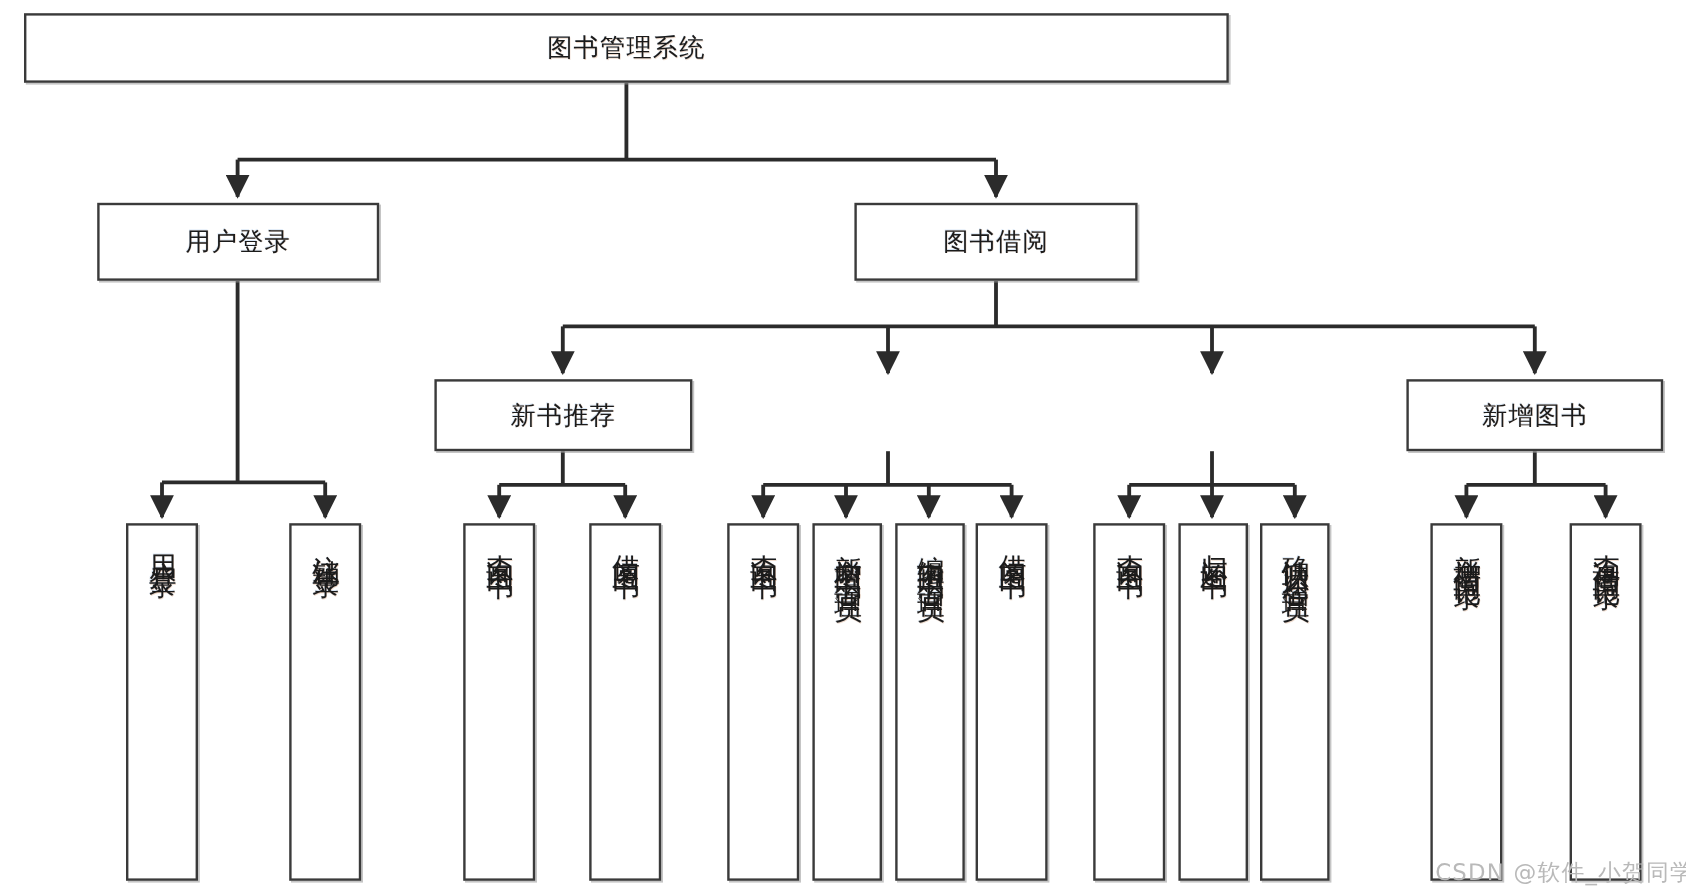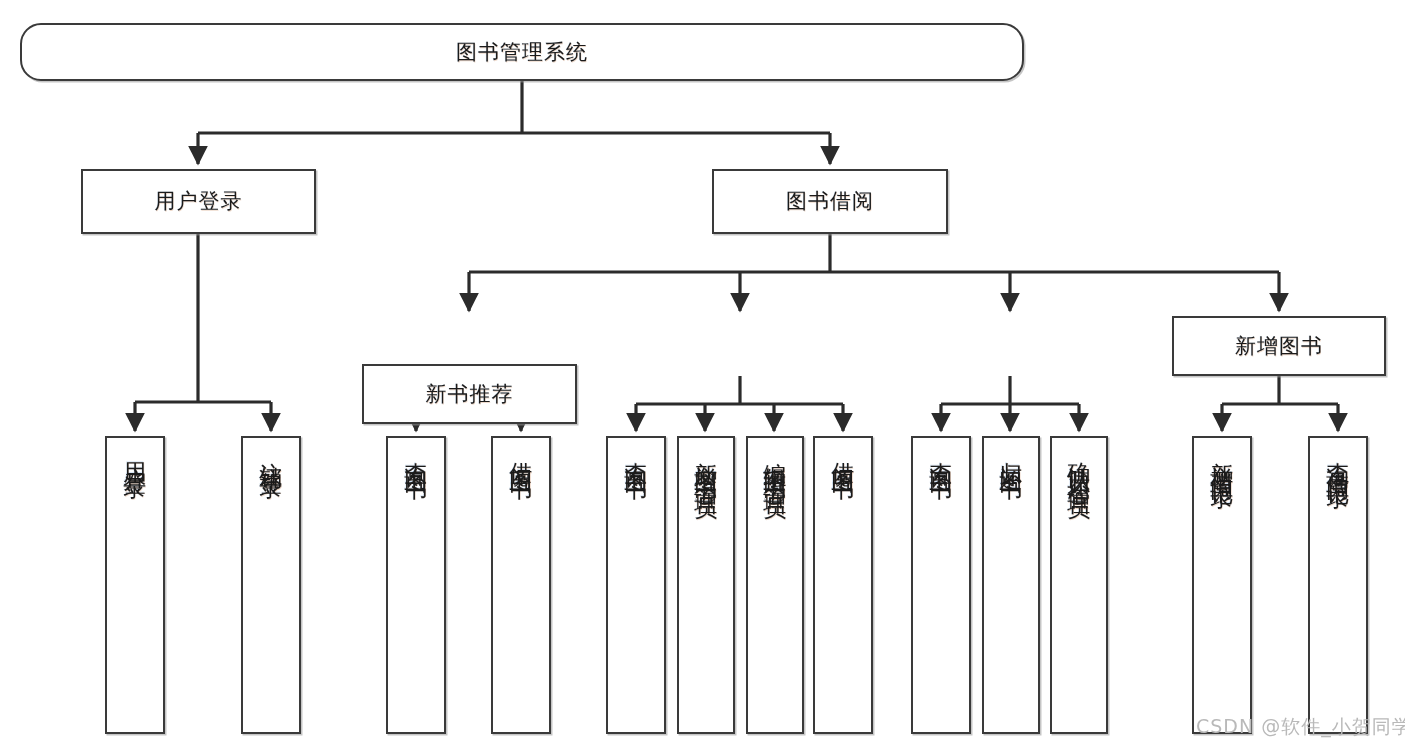--- a/index.html
+++ b/index.html
@@ -113,33 +113,33 @@
       <path d="M 1010 404 L 1010 431" marker-end="url(#arrow)"></path>
       <path d="M 1079 404 L 1079 431" marker-end="url(#arrow)"></path>
 
       <path d="M 1279 376 L 1279 404"></path>
       <path d="M 1222 404 L 1338 404"></path>
       <path d="M 1222 404 L 1222 431" marker-end="url(#arrow)"></path>
       <path d="M 1338 404 L 1338 431" marker-end="url(#arrow)"></path>
     </g>
   </svg>
 
-  <div class="node" style="left:20px; top:23px; width:1004px; height:58px;border-radius:21px;">
+  <div class="node" style="left:20px; top:11px; width:1004px; height:58px;">
     <span class="lbl">图书管理系统</span>
   </div>
 
   <div class="node" style="left:81px; top:169px; width:235px; height:65px;">
     <span class="lbl">用户登录</span>
   </div>
 
   <div class="node" style="left:712px; top:169px; width:236px; height:65px;">
     <span class="lbl">图书借阅</span>
   </div>
 
-  <div class="node" style="left:362px; top:316px; width:215px; height:60px;margin-top:48px;">
+  <div class="node" style="left:362px; top:316px; width:215px; height:60px;">
     <span class="lbl">新书推荐</span>
   </div>
 
 
 
   <div class="node" style="left:1172px; top:316px; width:214px; height:60px;">
     <span class="lbl">新增图书</span>
   </div>
 
   <div class="node leaf" style="left:105px; top:436px; width:60px; height:298px;">

